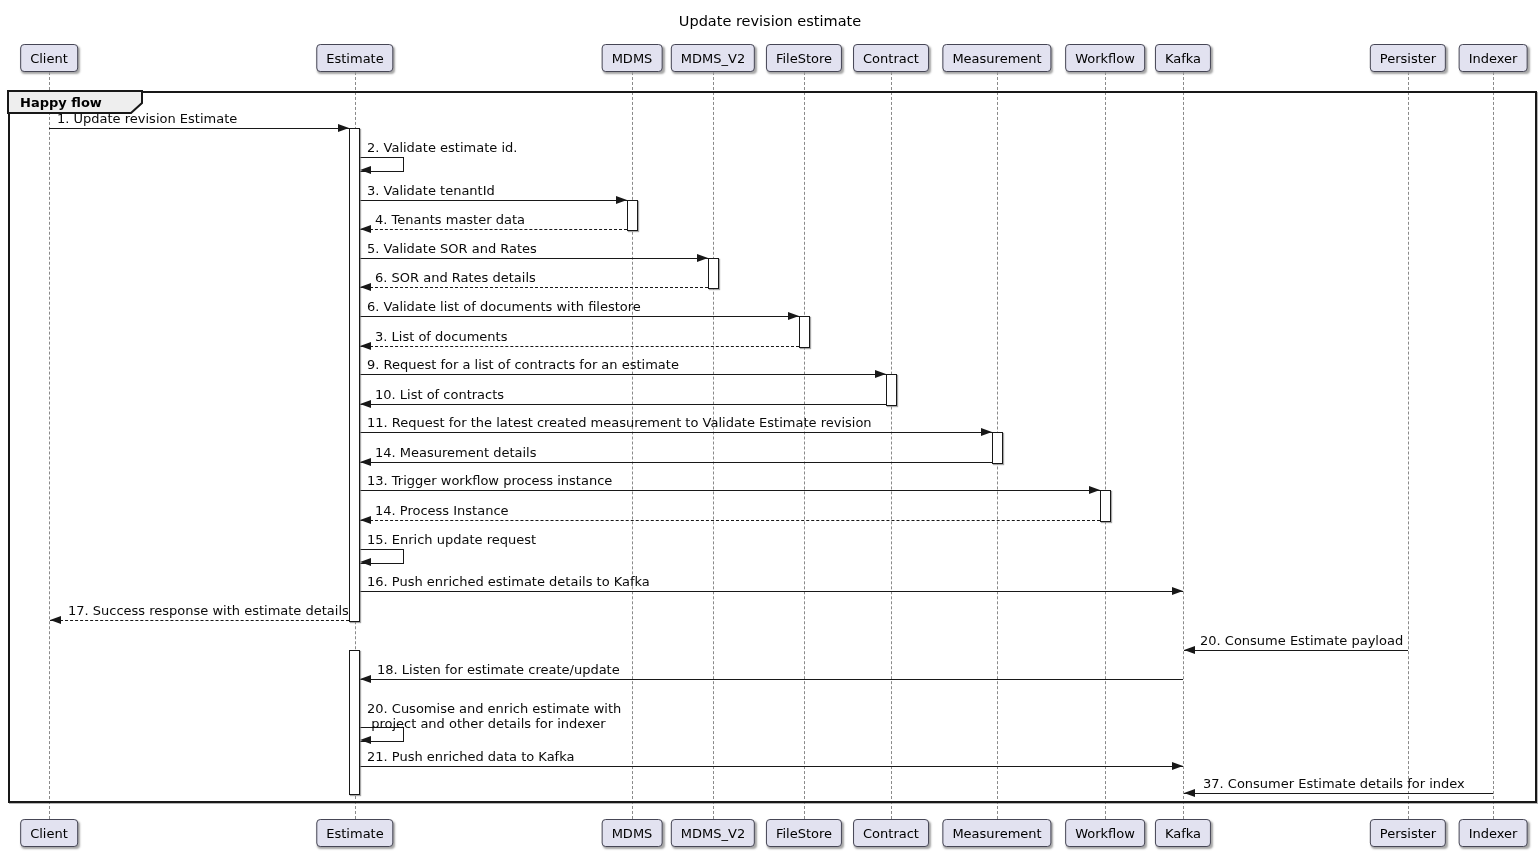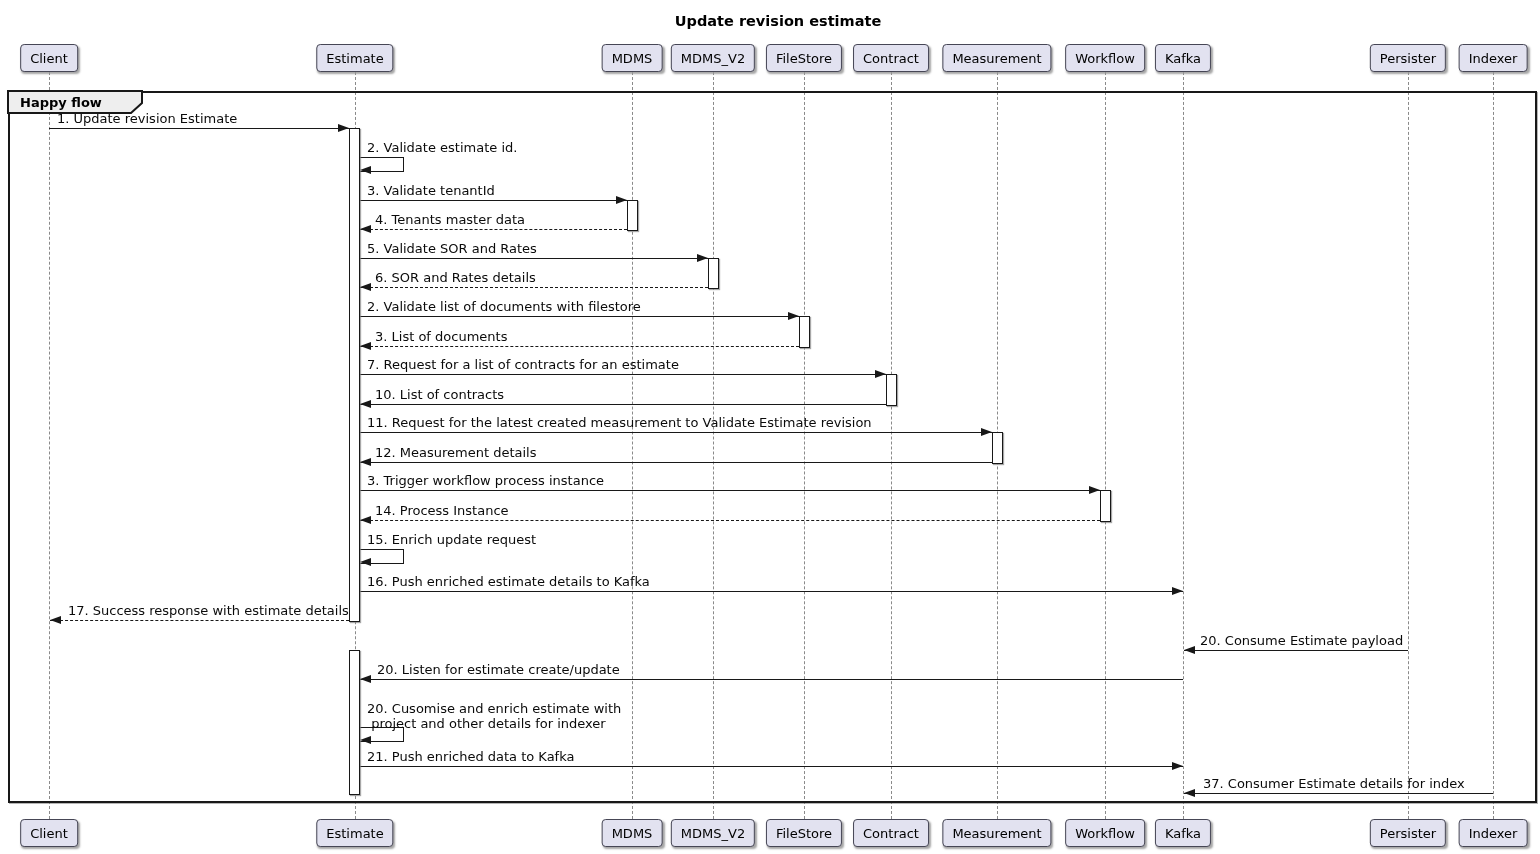--- a/index.html
+++ b/index.html
@@ -2,21 +2,21 @@
 <html><head>
 <meta charset="utf-8">
 <style>
   html,body { margin:0; padding:0; background:#fff; }
   #root {
     position:relative; width:1540px; height:854px; background:#fff;
     font-family:"DejaVu Sans", sans-serif; color:#000; overflow:hidden;
   }
   .title {
     position:absolute; left:770px; top:13px; transform:translateX(-50%);
-    font-size:14.5px; font-weight:bold; white-space:nowrap; z-index:6;margin-left:8px;
+    font-size:14.5px; font-weight:normal; white-space:nowrap; z-index:6;
   }
   .frame {
     position:absolute; left:8px; top:91px; width:1525px; height:708px;
     border:2px solid #181818; box-shadow:1px 1px 0 rgba(120,120,120,.55); z-index:2;
   }
   .frame-tab { position:absolute; left:7px; top:90px; z-index:6; }
   .frame-tab text { font-family:"DejaVu Sans", sans-serif; font-size:13px; font-weight:bold; fill:#000; }
   .lifeline {
     position:absolute; top:72px; height:747px; width:0;
     border-left:1px dashed #8a8a8a; z-index:1;
@@ -136,57 +136,57 @@
     <div class="arr-r" style="left:697px;top:254px"></div>
   </div>
 
   <div>
     <div class="msg-label" style="left:375px;top:270px">6. SOR and Rates details</div>
     <div class="mline dashed" style="left:360px;top:287px;width:348px"></div>
     <div class="arr-l" style="left:360px;top:283px"></div>
   </div>
 
   <div>
-    <div class="msg-label" style="left:367px;top:299px">2. Validate list of documents with filestore</div>
+    <div class="msg-label" style="left:367px;top:299px">6. Validate list of documents with filestore</div>
     <div class="mline" style="left:360px;top:316px;width:439px"></div>
     <div class="arr-r" style="left:788px;top:312px"></div>
   </div>
 
   <div>
     <div class="msg-label" style="left:375px;top:329px">3. List of documents</div>
     <div class="mline dashed" style="left:360px;top:346px;width:439px"></div>
     <div class="arr-l" style="left:360px;top:342px"></div>
   </div>
 
   <div>
-    <div class="msg-label" style="left:367px;top:357px">7. Request for a list of contracts for an estimate</div>
+    <div class="msg-label" style="left:367px;top:357px">9. Request for a list of contracts for an estimate</div>
     <div class="mline" style="left:360px;top:374px;width:526px"></div>
     <div class="arr-r" style="left:875px;top:370px"></div>
   </div>
 
   <div>
     <div class="msg-label" style="left:375px;top:387px">10. List of contracts</div>
     <div class="mline" style="left:360px;top:404px;width:526px"></div>
     <div class="arr-l" style="left:360px;top:400px"></div>
   </div>
 
   <div>
     <div class="msg-label" style="left:367px;top:415px">11. Request for the latest created measurement to Validate Estimate revision</div>
     <div class="mline" style="left:360px;top:432px;width:632px"></div>
     <div class="arr-r" style="left:981px;top:428px"></div>
   </div>
 
   <div>
-    <div class="msg-label" style="left:375px;top:445px">12. Measurement details</div>
+    <div class="msg-label" style="left:375px;top:445px">14. Measurement details</div>
     <div class="mline" style="left:360px;top:462px;width:632px"></div>
     <div class="arr-l" style="left:360px;top:458px"></div>
   </div>
 
   <div>
-    <div class="msg-label" style="left:367px;top:473px">3. Trigger workflow process instance</div>
+    <div class="msg-label" style="left:367px;top:473px">13. Trigger workflow process instance</div>
     <div class="mline" style="left:360px;top:490px;width:740px"></div>
     <div class="arr-r" style="left:1089px;top:486px"></div>
   </div>
 
   <div>
     <div class="msg-label" style="left:375px;top:503px">14. Process Instance</div>
     <div class="mline dashed" style="left:360px;top:520px;width:740px"></div>
     <div class="arr-l" style="left:360px;top:516px"></div>
   </div>
 
@@ -208,21 +208,21 @@
     <div class="arr-l" style="left:50px;top:616px"></div>
   </div>
 
   <div>
     <div class="msg-label" style="left:1200px;top:633px">20. Consume Estimate payload</div>
     <div class="mline" style="left:1184px;top:650px;width:224px"></div>
     <div class="arr-l" style="left:1184px;top:646px"></div>
   </div>
 
   <div>
-    <div class="msg-label" style="left:377px;top:662px">20. Listen for estimate create/update</div>
+    <div class="msg-label" style="left:377px;top:662px">18. Listen for estimate create/update</div>
     <div class="mline" style="left:360px;top:679px;width:823px"></div>
     <div class="arr-l" style="left:360px;top:675px"></div>
   </div>
 
   <div>
     <div class="msg-label" style="left:367px;top:701px">20. Cusomise and enrich estimate with
  project and other details for indexer</div>
     <div class="loop" style="left:360px;top:727px"></div>
     <div class="arr-l" style="left:360px;top:736px"></div>
   </div>

